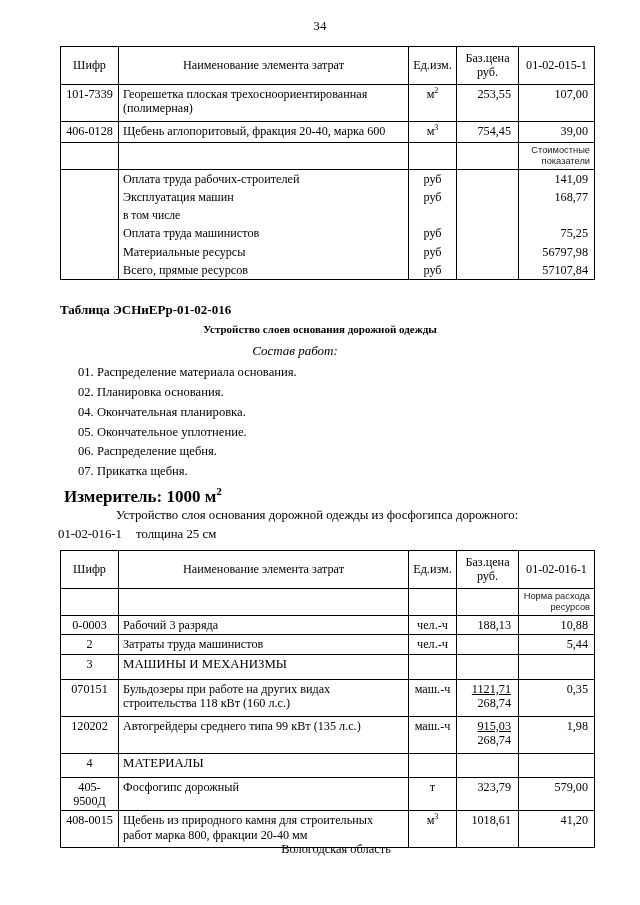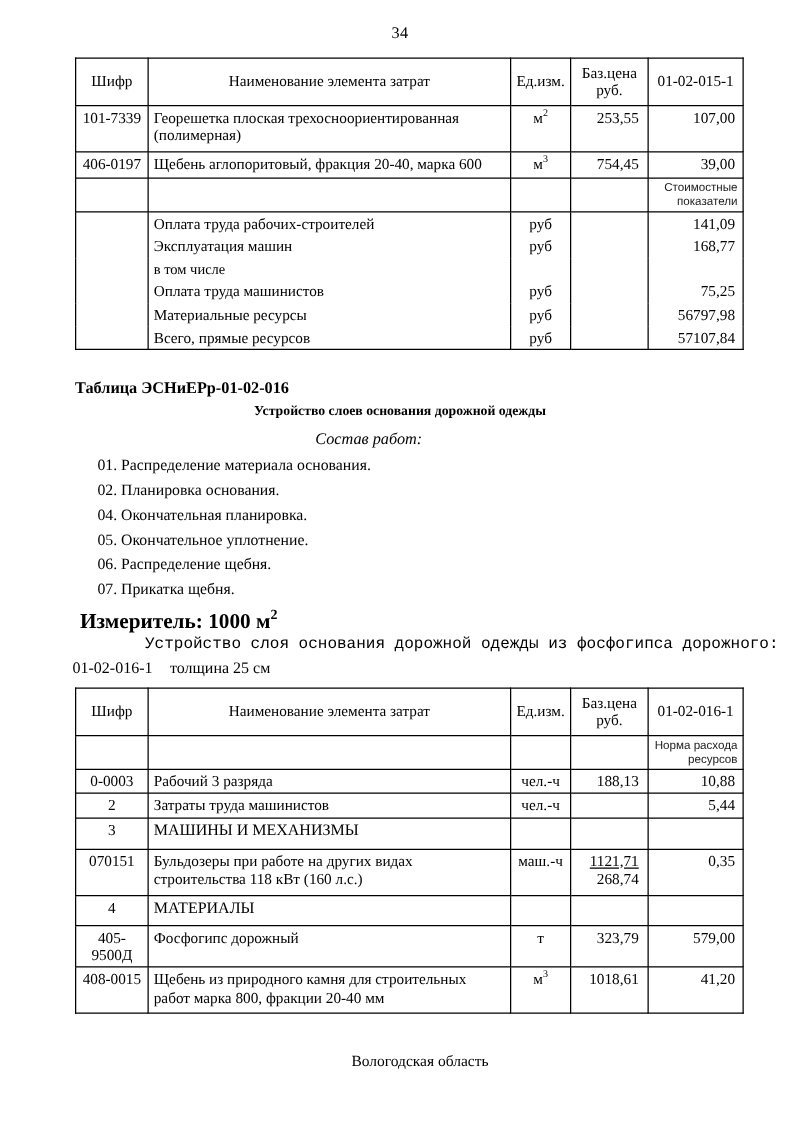--- a/index.html
+++ b/index.html
@@ -108,21 +108,20 @@
     margin-top: 7.2px;
   }
   .izmeritel {
     font-weight: bold;
     font-size: 17px;
     padding-left: 4px;
   }
   .desc-line {
     font-size: 12.8px;
     padding-left: 56px;
-    font-family: Liberation Mono, monospace;
   }
   .code-line { font-size: 12.8px; }
   .code-line .cd { display: inline-block; width: 78px; }
 
   .footer {
     position: absolute;
     left: 16px;
     width: 640px;
     text-align: center;
     font-size: 12.4px;
@@ -162,21 +161,21 @@
 
         <tr>
           <td class="ctr" style="height:32px">101-7339</td>
           <td class="lft">Георешетка плоская трехосноориентированная (полимерная)</td>
           <td class="ctr"><span>м</span><sup>2</sup></td>
           <td class="rgt" style="padding-right:7px">253,55</td>
           <td class="rgt" style="padding-right:6px">107,00</td>
         </tr>
 
         <tr>
-          <td class="ctr" style="height:16px">406-0197</td>
+          <td class="ctr" style="height:16px">406-0128</td>
           <td class="lft">Щебень аглопоритовый, фракция 20-40, марка 600</td>
           <td class="ctr"><span>м</span><sup>3</sup></td>
           <td class="rgt" style="padding-right:7px">754,45</td>
           <td class="rgt" style="padding-right:6px">39,00</td>
         </tr>
 
         <tr class="band-row">
           <td class="band-edge-l"></td>
           <td></td>
           <td></td>
@@ -316,20 +315,32 @@
           <td class="ctr"><span>маш.-ч</span><sup></sup></td>
           <td class="rgt" style="padding-right:7px">
             <span class="stack">
               <span class="top">1121,71</span>
               <span class="bot">268,74</span>
             </span>
           </td>
           <td class="rgt" style="padding-right:6px">0,35</td>
         </tr>
 
+        <tr>
+          <td class="ctr" style="height:32px">120202</td>
+          <td class="lft">Автогрейдеры среднего типа 99 кВт (135 л.с.)</td>
+          <td class="ctr"><span>маш.-ч</span><sup></sup></td>
+          <td class="rgt" style="padding-right:7px">
+            <span class="stack">
+              <span class="top">915,03</span>
+              <span class="bot">268,74</span>
+            </span>
+          </td>
+          <td class="rgt" style="padding-right:6px">1,98</td>
+        </tr>
 
 
         <tr>
           <td class="ctr bold" style="height:19px">4</td>
           <td class="lft bold" style="font-size:12.8px">МАТЕРИАЛЫ</td>
           <td class="ctr"></td>
           <td class="rgt" style="padding-right:7px"></td>
           <td class="rgt" style="padding-right:6px"></td>
         </tr>
 

